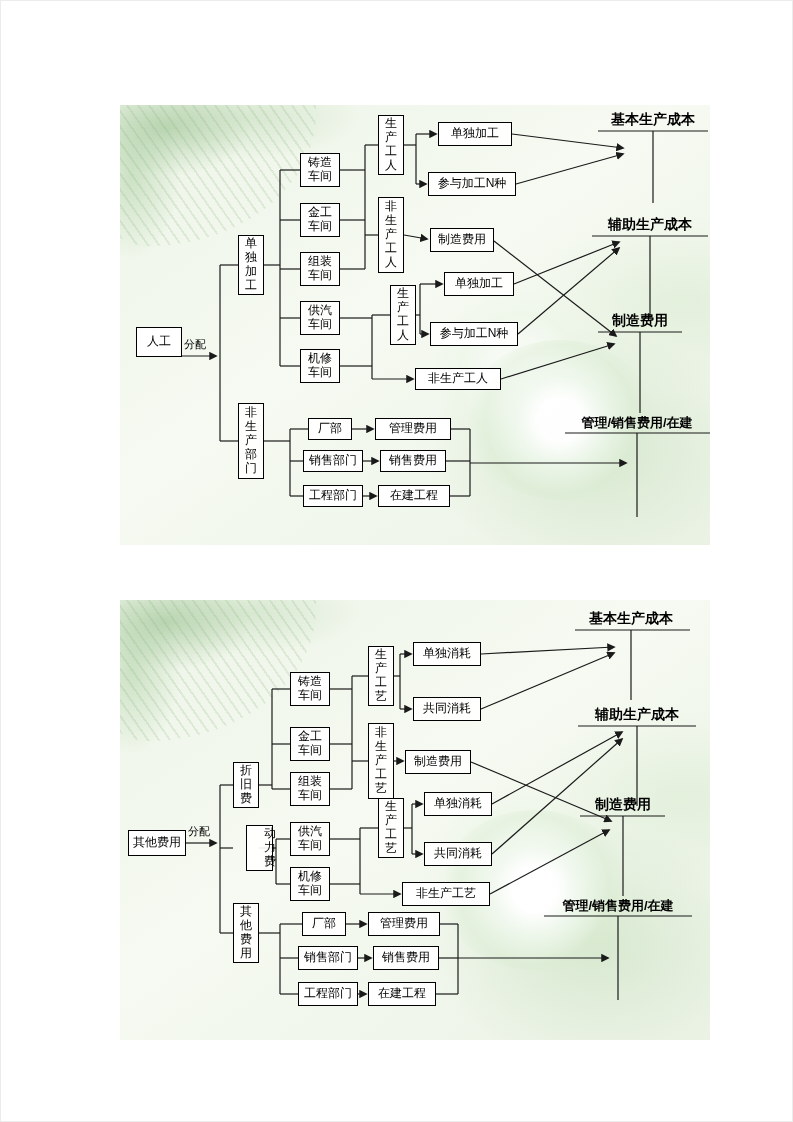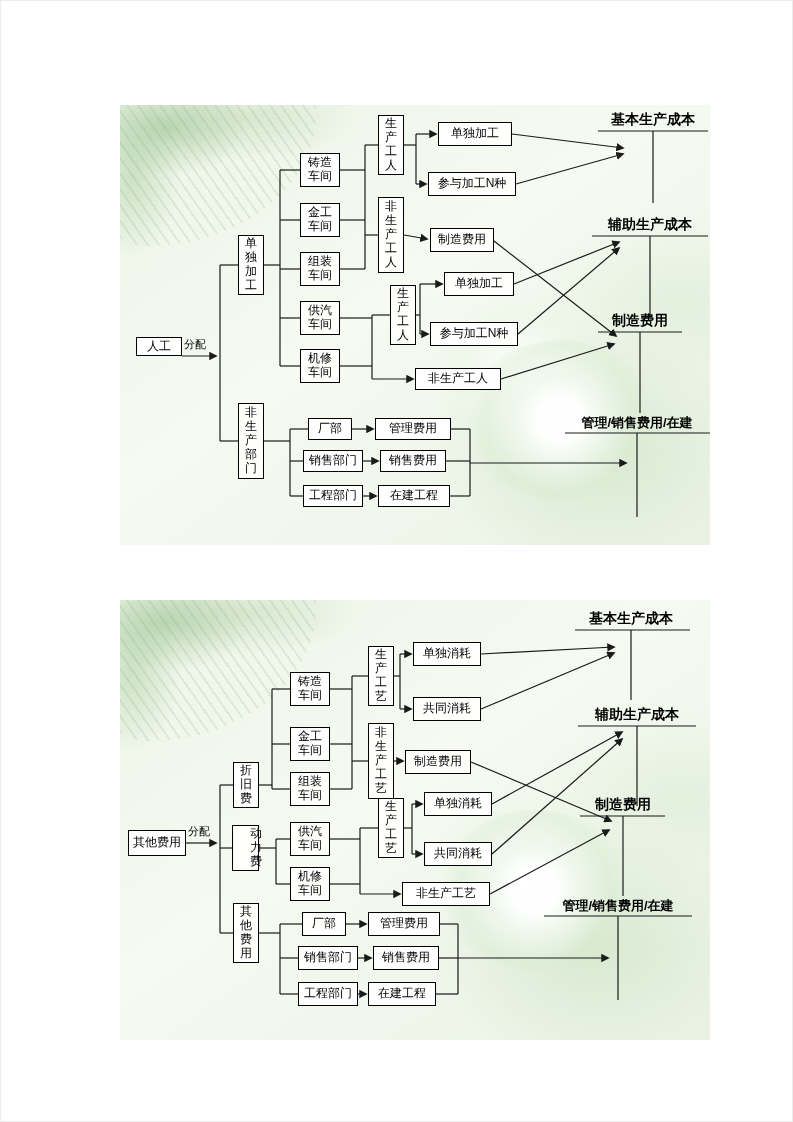--- a/index.html
+++ b/index.html
@@ -123,21 +123,21 @@
       <line x1="533" y1="26" x2="533" y2="98"></line>
       <line x1="472" y1="131" x2="588" y2="131"></line>
       <line x1="530" y1="131" x2="530" y2="212"></line>
       <line x1="478" y1="227" x2="562" y2="227"></line>
       <line x1="520" y1="227" x2="520" y2="308"></line>
       <line x1="445" y1="328" x2="590" y2="328"></line>
       <line x1="517" y1="328" x2="517" y2="412"></line>
     </g>
   </svg>
 
-  <div class="box" style="left:16px;top:232px;width:46px;height:19px;">人工</div>
+  <div class="box" style="left:16px;top:222px;width:46px;height:30px;">人工</div>
   <div class="lbl" style="left:64px;top:232px;">分配</div>
   <div class="box" style="left:118px;top:130px;width:26px;height:60px;">单独加工</div>
   <div class="box" style="left:118px;top:298px;width:26px;height:76px;">非生产部门</div>
 
   <div class="box" style="left:180px;top:48px;width:40px;height:34px;">铸造车间</div>
   <div class="box" style="left:180px;top:98px;width:40px;height:34px;">金工车间</div>
   <div class="box" style="left:180px;top:147px;width:40px;height:34px;">组装车间</div>
   <div class="box" style="left:180px;top:196px;width:40px;height:34px;">供汽车间</div>
   <div class="box" style="left:180px;top:244px;width:40px;height:34px;">机修车间</div>
 
@@ -236,21 +236,21 @@
       <line x1="460" y1="216" x2="545" y2="216"></line>
       <line x1="503" y1="216" x2="503" y2="296"></line>
       <line x1="424" y1="316" x2="572" y2="316"></line>
       <line x1="498" y1="316" x2="498" y2="400"></line>
     </g>
   </svg>
 
   <div class="box" style="left:8px;top:230px;width:58px;height:26px;">其他费用</div>
   <div class="lbl" style="left:68px;top:224px;">分配</div>
   <div class="box" style="left:113px;top:162px;width:26px;height:46px;">折旧费</div>
-  <div class="box" style="left:112px;top:225px;width:24px;height:46px;padding-left:23px;">动力费</div>
+  <div class="box" style="left:126px;top:225px;width:24px;height:46px;padding-left:23px;">动力费</div>
   <div class="box" style="left:113px;top:303px;width:26px;height:60px;">其他费用</div>
 
   <div class="box" style="left:170px;top:72px;width:40px;height:34px;">铸造车间</div>
   <div class="box" style="left:170px;top:127px;width:40px;height:34px;">金工车间</div>
   <div class="box" style="left:170px;top:172px;width:40px;height:34px;">组装车间</div>
   <div class="box" style="left:170px;top:222px;width:40px;height:34px;">供汽车间</div>
   <div class="box" style="left:170px;top:267px;width:40px;height:34px;">机修车间</div>
 
   <div class="box" style="left:248px;top:46px;width:26px;height:60px;">生产工艺</div>
   <div class="box" style="left:248px;top:123px;width:26px;height:76px;">非生产工艺</div>

